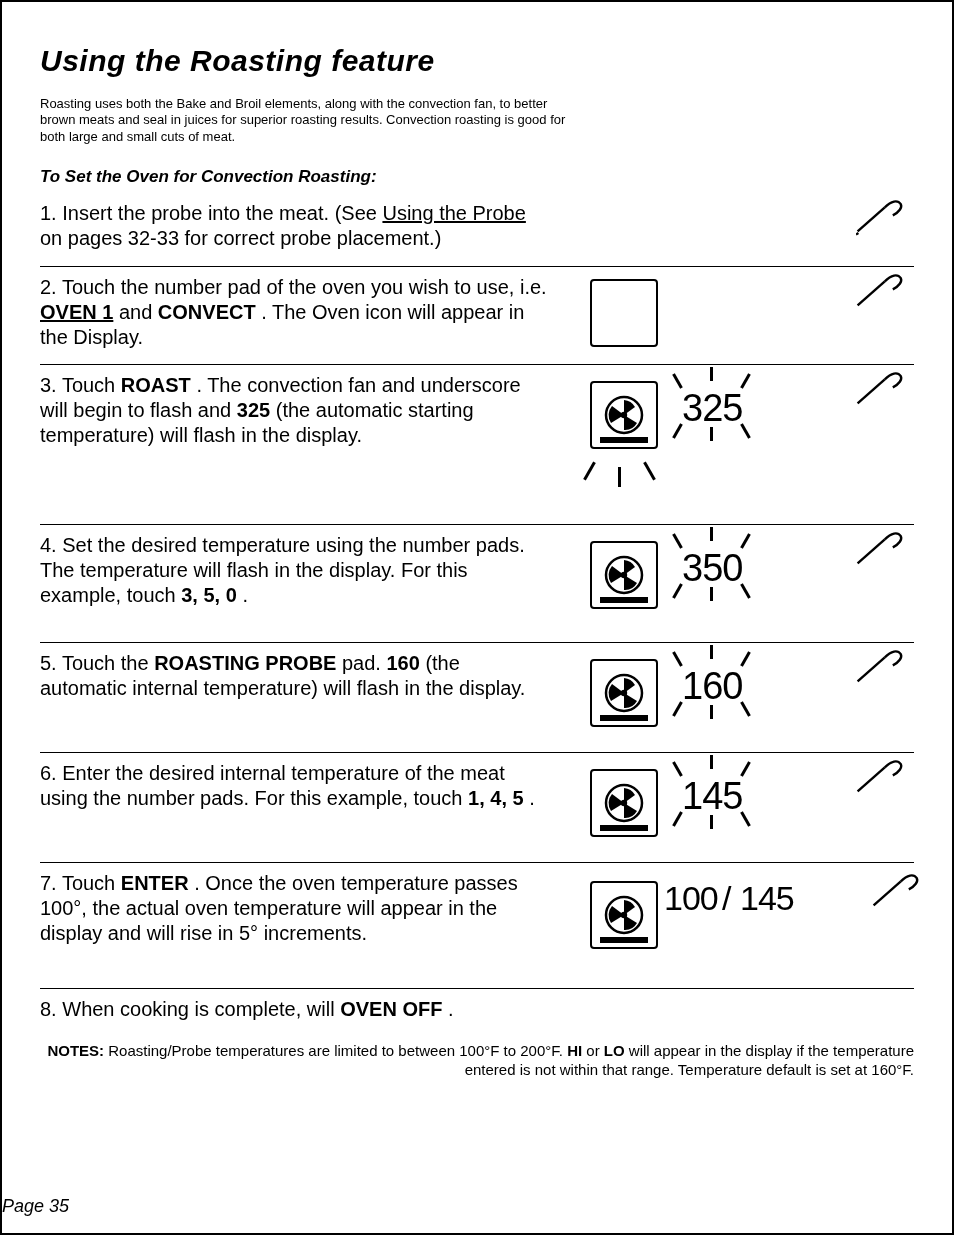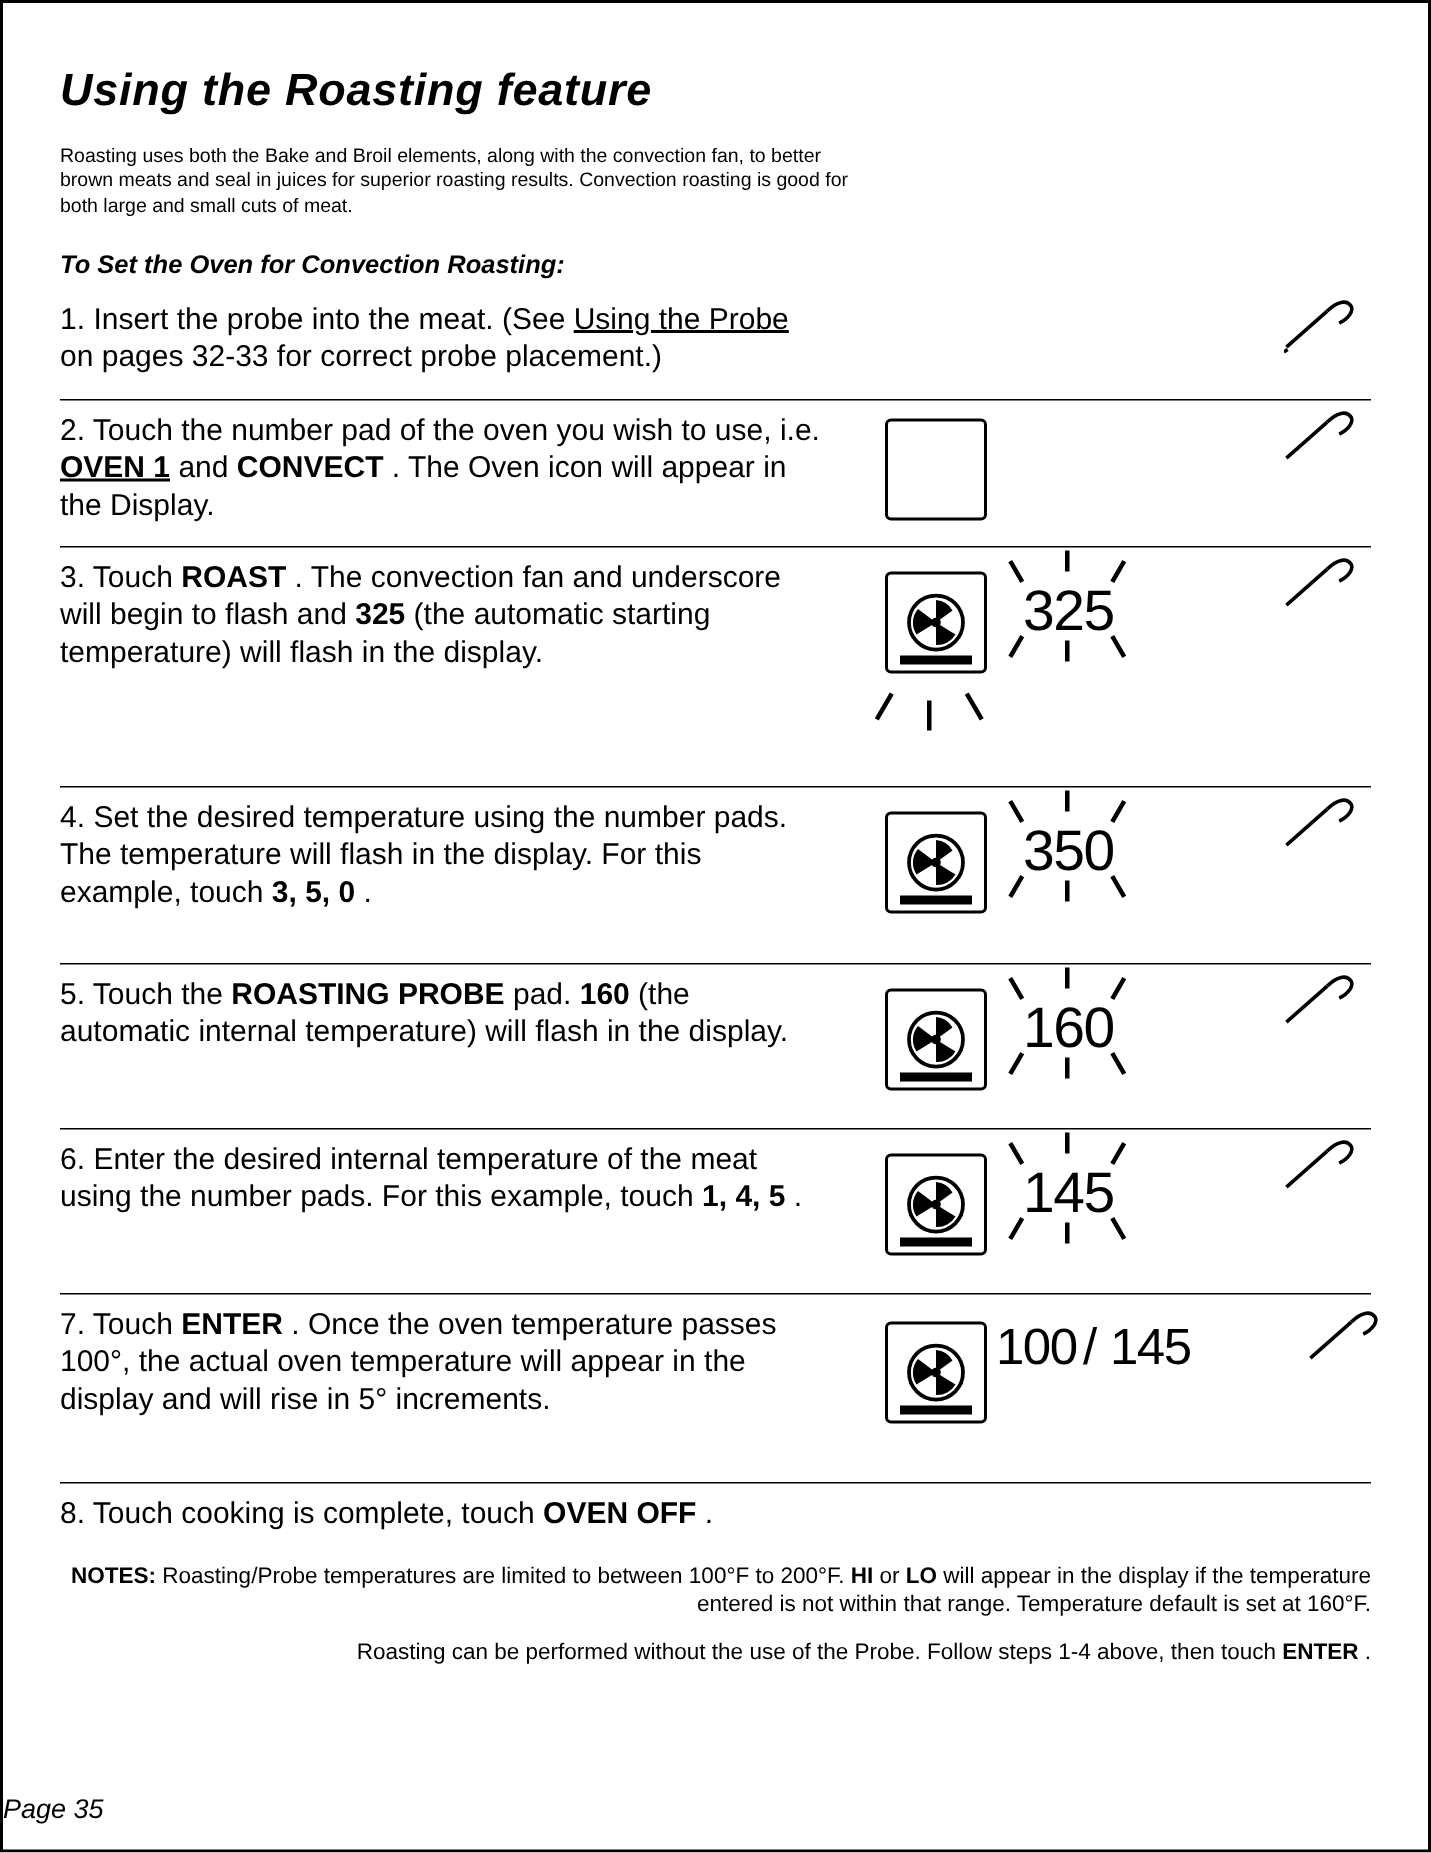--- a/index.html
+++ b/index.html
@@ -299,37 +299,32 @@
       <svg class="probe" style="top:0px; right:-6px;" viewBox="0 0 60 48">
         <path d="M2 42 L36 12" stroke="#000" stroke-width="3" fill="none"></path>
         <path d="M36 12 C44 4 52 2 56 8 C58 12 54 18 46 22" stroke="#000" stroke-width="3" fill="none"></path>
       </svg>
     </div>
   </div>
 
   <div class="step-row no-border" style="min-height:40px; padding-bottom:6px;">
     <div class="step-text">
       <span>8. </span>
-      <span>Touch cooking is complete, touch </span>
+      <span>When cooking is complete, will </span>
       <span class="bold-inline">OVEN OFF</span>
       <span>.</span>
     </div>
     <div class="display-col"></div>
   </div>
 
   <div class="note-block">
     <span class="b">NOTES:</span>
     <span>Roasting/Probe temperatures are limited to between 100°F to 200°F. </span>
     <span class="b">HI</span>
     <span> or </span>
     <span class="b">LO</span>
     <span> will appear in the display if the temperature entered is not within that range. Temperature default is set at 160°F.</span>
   </div>
 
-  <div class="note-block">
-    <span>Roasting can be performed without the use of the Probe. Follow steps 1-4 above, then touch </span>
-    <span class="b">ENTER</span>
-    <span>.</span>
-  </div>
 
   <div class="footer">Page 35</div>
 
 </div>
 
 </body></html>

